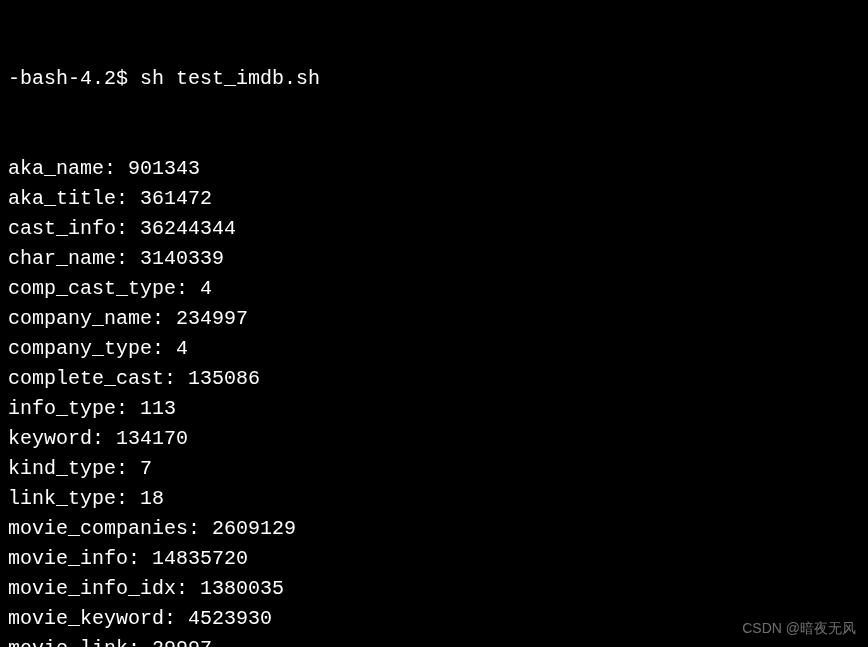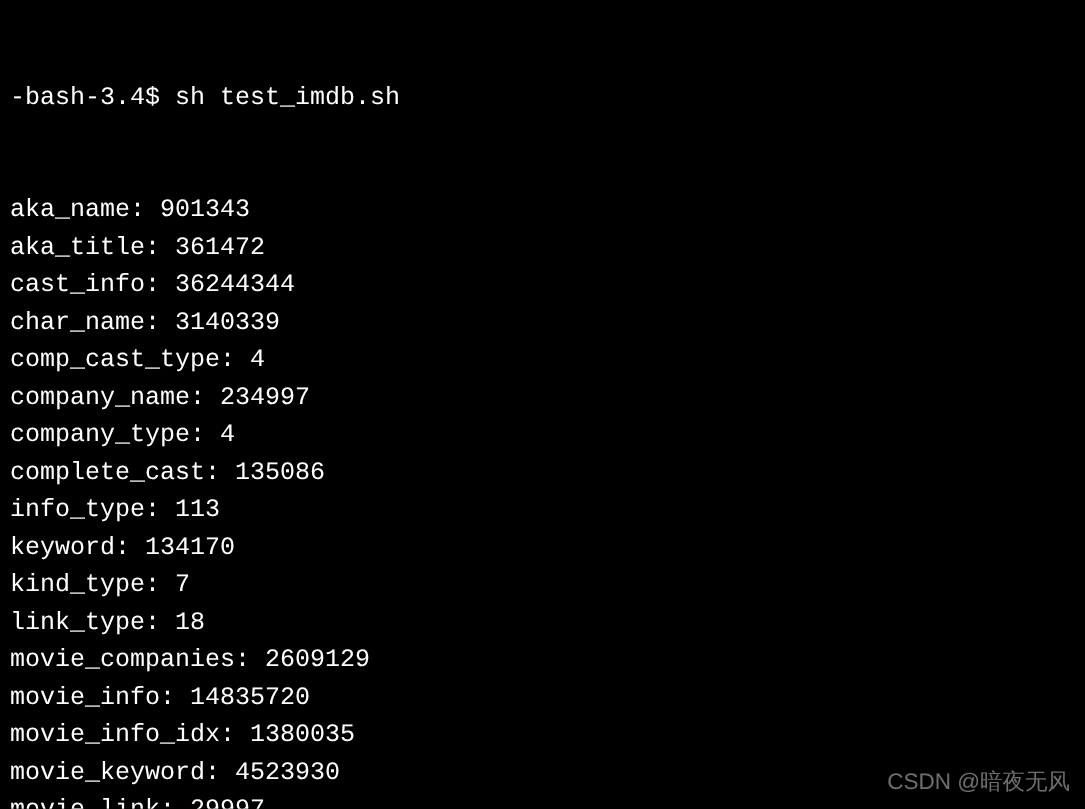--- a/index.html
+++ b/index.html
@@ -24,25 +24,25 @@
     }
     .line {
       display: block;
     }
     .watermark {
       position: absolute;
       bottom: 8px;
       right: 12px;
       color: rgba(200, 200, 200, 0.55);
       font-family: Arial, sans-serif;
-      font-size: 18px;
+      font-size: 14px;
       text-shadow: 0 0 2px rgba(0,0,0,0.8);
     }
   </style>
 </head>
 <body>
 
 <div class="terminal">
-  <span class="line"><span>-bash-3.4$ </span><span>sh test_imdb.sh</span></span>
+  <span class="line"><span>-bash-4.2$ </span><span>sh test_imdb.sh</span></span>
   <div id="output-container"><span class="line"><span>aka_name</span>: <span>901343</span></span><span class="line"><span>aka_title</span>: <span>361472</span></span><span class="line"><span>cast_info</span>: <span>36244344</span></span><span class="line"><span>char_name</span>: <span>3140339</span></span><span class="line"><span>comp_cast_type</span>: <span>4</span></span><span class="line"><span>company_name</span>: <span>234997</span></span><span class="line"><span>company_type</span>: <span>4</span></span><span class="line"><span>complete_cast</span>: <span>135086</span></span><span class="line"><span>info_type</span>: <span>113</span></span><span class="line"><span>keyword</span>: <span>134170</span></span><span class="line"><span>kind_type</span>: <span>7</span></span><span class="line"><span>link_type</span>: <span>18</span></span><span class="line"><span>movie_companies</span>: <span>2609129</span></span><span class="line"><span>movie_info</span>: <span>14835720</span></span><span class="line"><span>movie_info_idx</span>: <span>1380035</span></span><span class="line"><span>movie_keyword</span>: <span>4523930</span></span><span class="line"><span>movie_link</span>: <span>29997</span></span></div>
 </div>
 
 <div class="watermark">CSDN @暗夜无风</div>
 
 </body></html>

